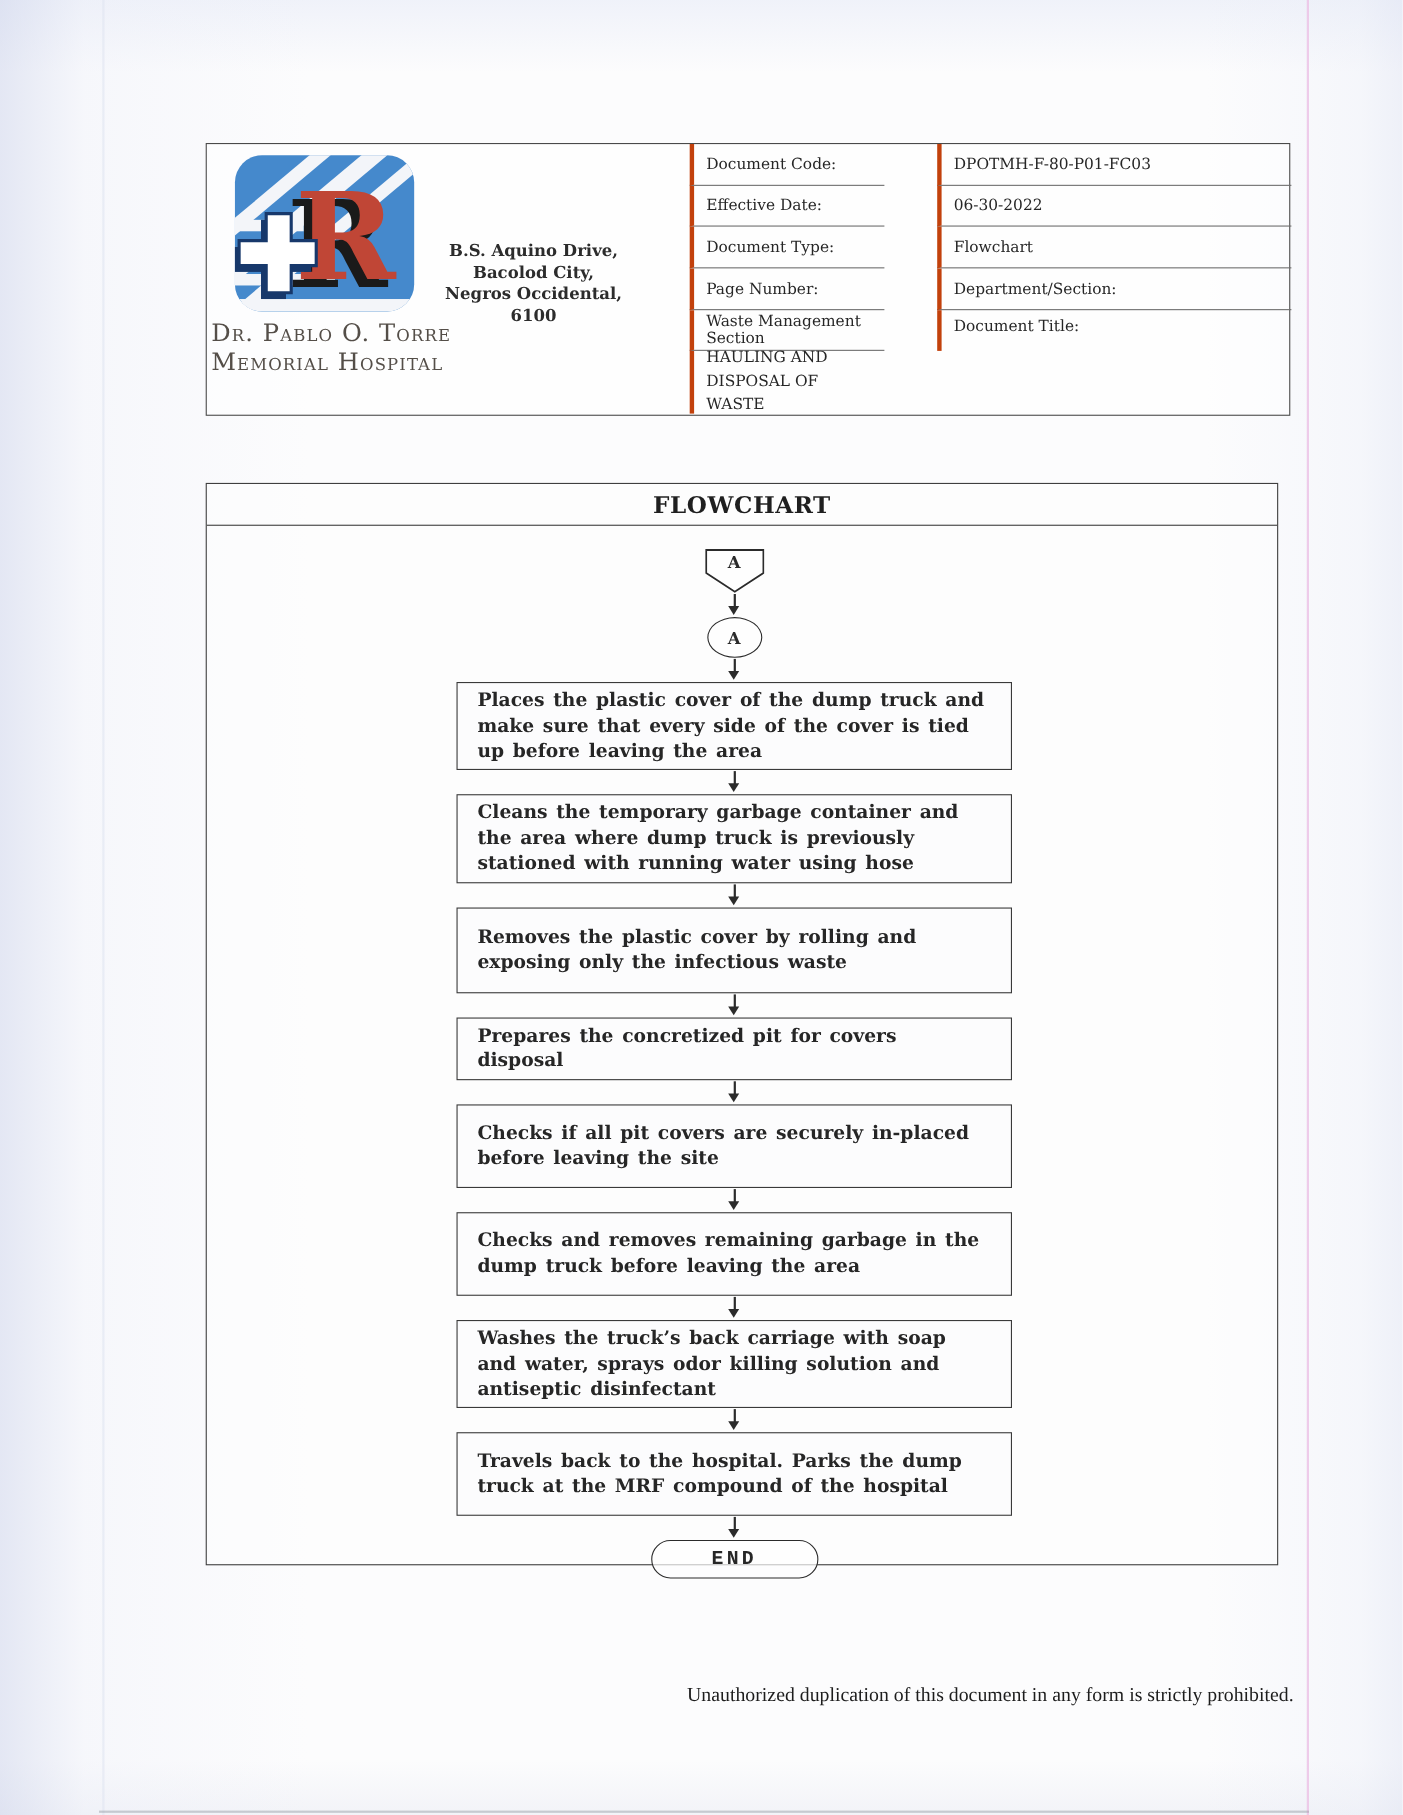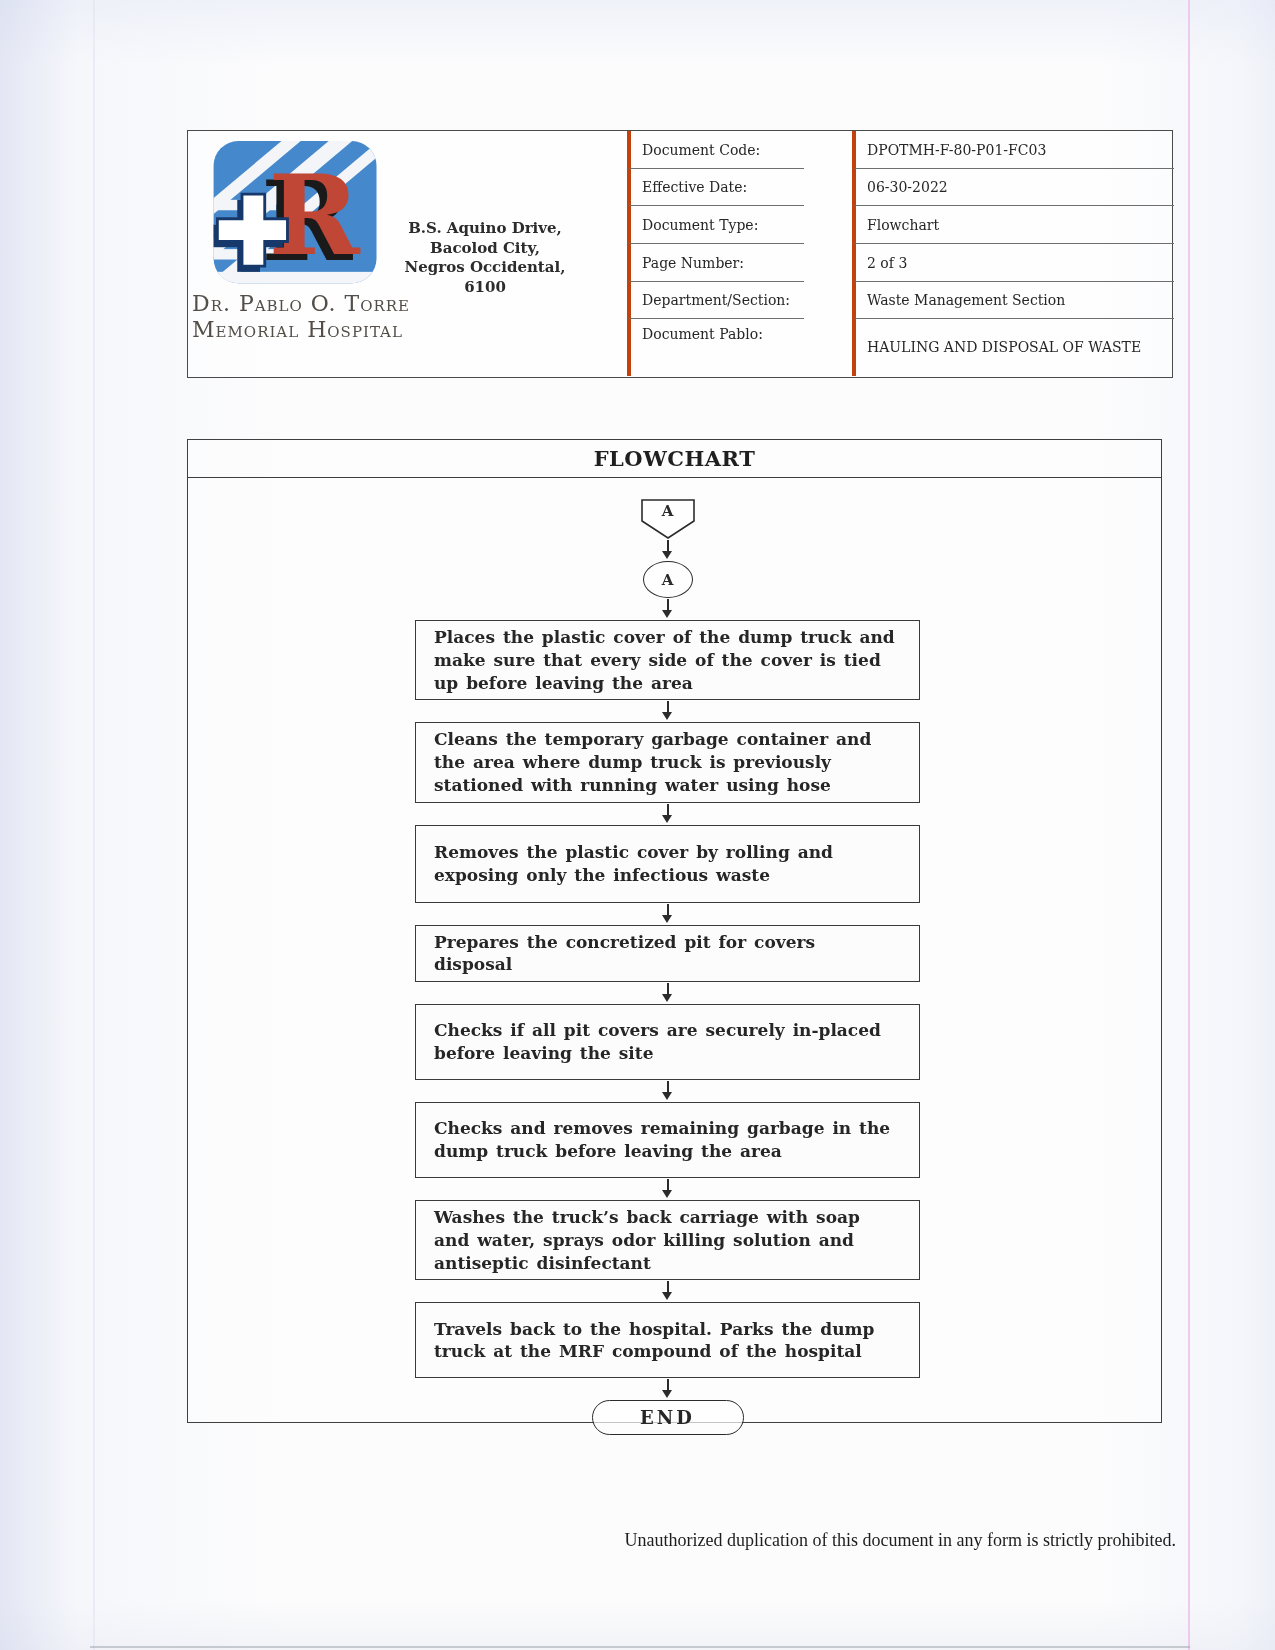--- a/index.html
+++ b/index.html
@@ -60,21 +60,21 @@
 
   .step-box{width:505px;border:1.5px solid #3a3a3a;box-sizing:border-box;
     display:flex;align-items:center;justify-content:center;text-align:left;
     padding:5px 18px;font-size:17px;font-weight:600;line-height:1.34;color:#262626;
     word-spacing:2px;background:rgba(252,252,253,.6);}
   .s1{min-height:80px}.s2{min-height:77px}.s3{min-height:78px}.s4{min-height:57px}
   .s5{min-height:76px}.s6{min-height:76px}.s7{min-height:78px}.s8{min-height:76px}
 
   .end-cap{width:152px;height:35px;border:1.6px solid #2b2b2b;border-radius:17.5px;
     display:flex;align-items:center;justify-content:center;font-size:18px;font-weight:bold;
-    letter-spacing:3px;color:#262626;box-sizing:border-box;background:rgba(253,253,254,.7);}
+    letter-spacing:3px;color:#262626;box-sizing:border-box;background:rgba(253,253,254,.7);font-family:Liberation Mono, monospace;}
 
   
   .footer{position:absolute;top:1530px;left:0;width:1176px;text-align:right;
     font-family:"Liberation Serif", serif;font-size:18px;color:#1d1d1d;}
 </style>
 </head>
 <body>
 
 <div class="page">
 
@@ -130,26 +130,25 @@
     <div class="hcell hlabel">Document Code:</div>
     <div class="hcell hval">DPOTMH-F-80-P01-FC03</div>
 
     <div class="hcell hlabel">Effective Date:</div>
     <div class="hcell hval">06-30-2022</div>
 
     <div class="hcell hlabel">Document Type:</div>
     <div class="hcell hval">Flowchart</div>
 
     <div class="hcell hlabel">Page Number:</div>
-    <div class="hcell hval">2 of 3</div>
 
     <div class="hcell hlabel">Department/Section:</div>
     <div class="hcell hval">Waste Management Section</div>
 
-    <div class="hcell hlabel last top">Document Pablo:</div>
+    <div class="hcell hlabel last top">Document Title:</div>
     <div class="hcell hval bold last">HAULING AND DISPOSAL OF WASTE</div>
   </div>
 
   <div class="fbox">
     <div class="ftitle">FLOWCHART</div>
 
     <div class="fcol">
 
       <div class="pent">
         <svg width="54" height="40" viewBox="0 0 54 40">

